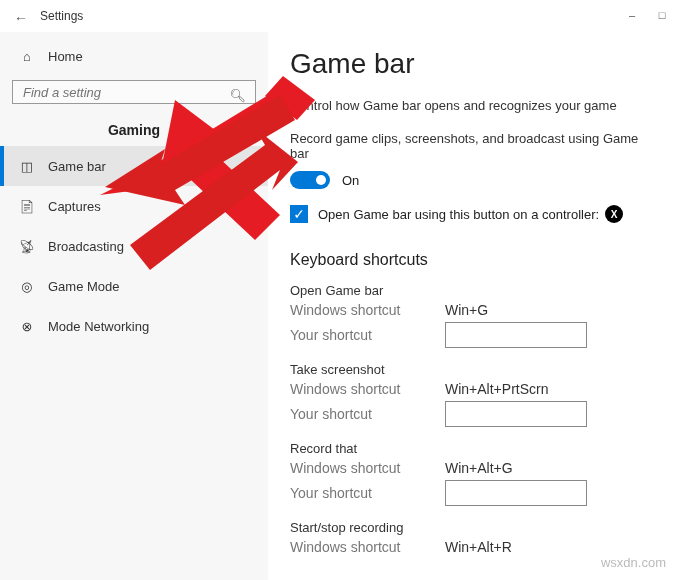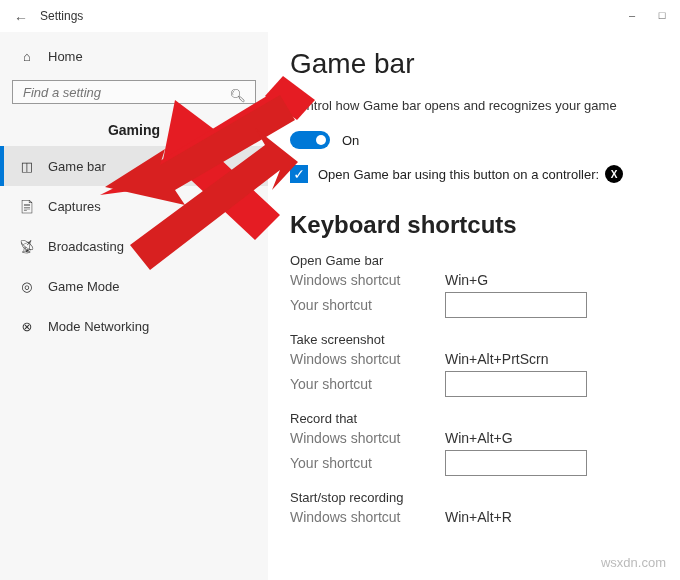--- a/index.html
+++ b/index.html
@@ -198,22 +198,22 @@
     background: #000;
     color: #fff;
     display: inline-flex;
     align-items: center;
     justify-content: center;
     font-size: 10px;
     font-weight: bold;
   }
   
   h2.section {
-    font-size: 24px;
-    font-weight: 700;
+    font-size: 16px;
+    font-weight: 400;
     margin: 16px 0 14px 0;
   }
   .shortcut-block {
     margin-bottom: 14px;
     margin-top: 8px;
   }
   .shortcut-title {
     color: #333;
     margin-bottom: 4px;
   }
@@ -304,20 +304,21 @@
         </div>
 
       </div>
     </div>
 
     <div class="content">
       <h1>Game bar</h1>
 
       <div class="subtitle">Control how Game bar opens and recognizes your game</div>
 
+      <div class="record-label">Record game clips, screenshots, and broadcast using Game bar</div>
 
       <div class="toggle-row">
         <div class="toggle">
           <div class="knob"></div>
         </div>
         <span>On</span>
       </div>
 
       <div class="check-row">
         <span class="checkbox">✓</span>

